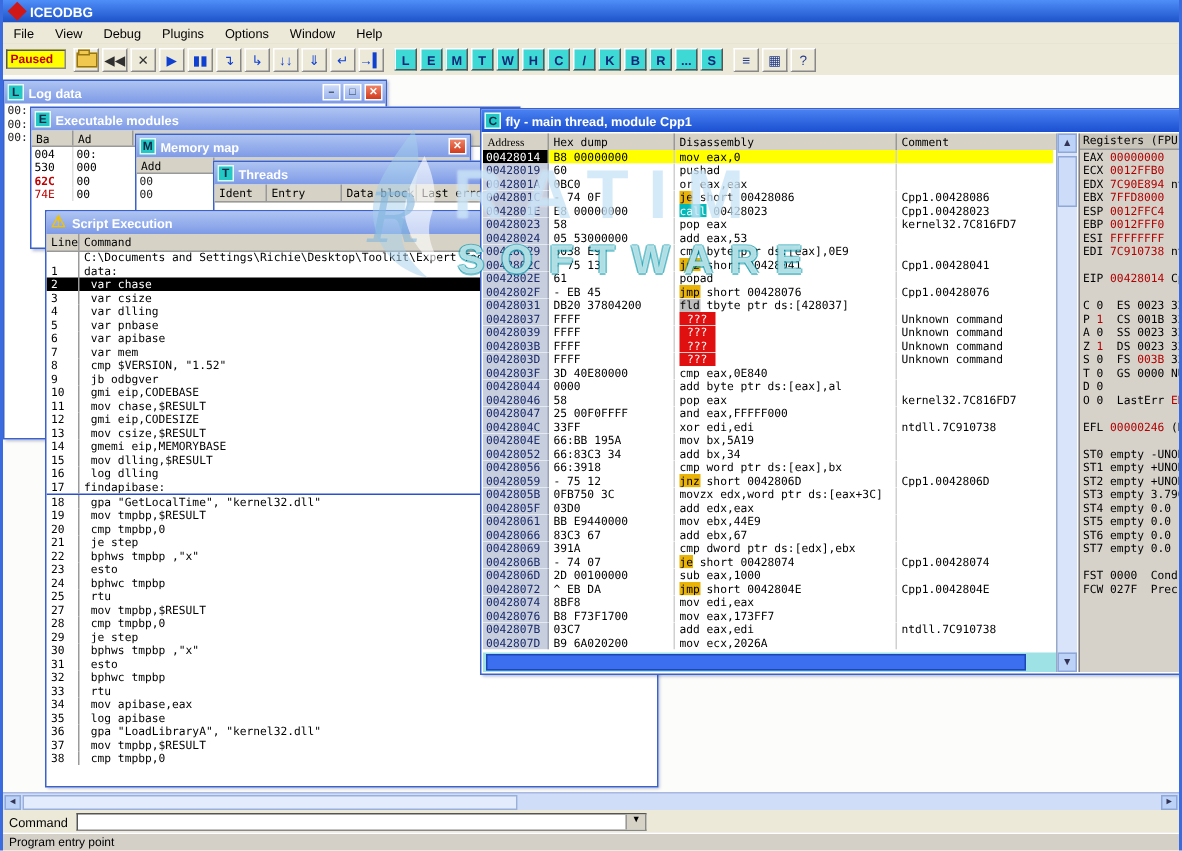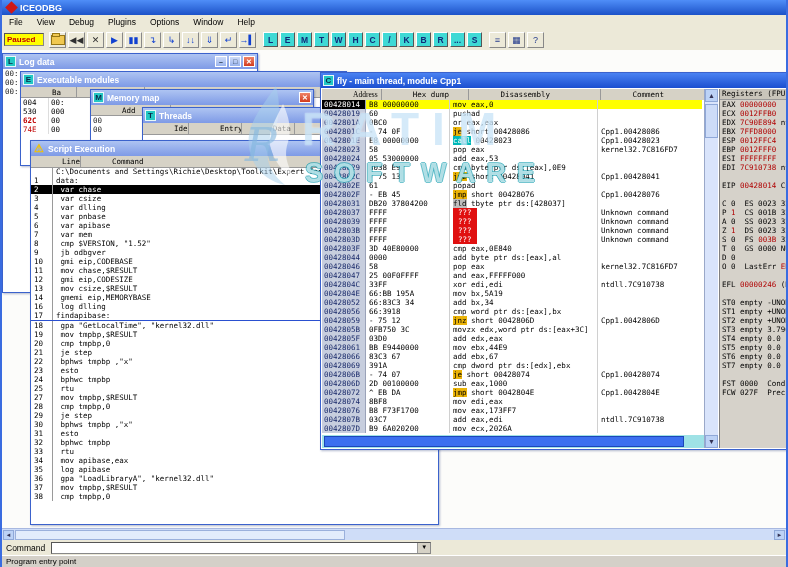--- a/index.html
+++ b/index.html
@@ -32,21 +32,21 @@
   .tbar.active{background:linear-gradient(180deg,#4a82f2,#1b4fd0);}
   .wicon{width:11px;height:11px;background:#23c8c4;border:1px solid #e8f8f8;color:#082848;font-size:8px;font-weight:bold;
     display:flex;align-items:center;justify-content:center;box-sizing:border-box;}
   .warnicon{color:#f2c200;font-size:11px;line-height:11px;background:none;border:none;width:12px;height:12px;}
   .wbtns{margin-left:auto;display:flex;gap:2px;}
   .wbtn{width:12px;height:11px;background:linear-gradient(180deg,#cfdcf8,#9ab4ee);border:1px solid #fff;color:#234;
     font-size:7px;line-height:9px;text-align:center;box-sizing:border-box;}
   .wbtn.close{background:linear-gradient(180deg,#ef8468,#d23b1e);color:#fff;font-weight:bold;}
   .mono{font-family:"DejaVu Sans Mono",monospace;font-size:7.5px;}
   .gridhead{background:#d6d2c6;border-bottom:1px solid #999;display:flex;}
-  .gridhead .hc{border-right:1px solid #999;padding:1px 0 0 3px;color:#000;box-sizing:border-box;overflow:hidden;white-space:pre;margin-left:28px;}
+  .gridhead .hc{border-right:1px solid #999;padding:1px 0 0 3px;color:#000;box-sizing:border-box;overflow:hidden;white-space:pre;}
   
   .sliver-rows div{height:9px;line-height:9px;white-space:pre;color:#222;padding-left:2px;}
   .red{color:#c00000;}
   
   .script-rows{position:absolute;left:0;top:26px;right:0;bottom:0;overflow:hidden;}
   .srow{display:flex;height:9px;line-height:9px;white-space:pre;}
   .srow .sn{width:22px;border-right:1px solid #9a9a9a;padding-left:3px;box-sizing:border-box;overflow:hidden;}
   .srow .st{flex:1;padding-left:3px;overflow:hidden;}
   .srow.sel{background:#000;color:#fff;}
   .srow.runline{border-bottom:1px solid #2a50d0;}
@@ -324,20 +324,24 @@
           <div class="srow">
             <span class="sn">13</span>
             <span class="st"> mov csize,$RESULT</span>
           </div>
 
           <div class="srow">
             <span class="sn">14</span>
             <span class="st"> gmemi eip,MEMORYBASE</span>
           </div>
 
+          <div class="srow">
+            <span class="sn">15</span>
+            <span class="st"> mov dlling,$RESULT</span>
+          </div>
 
           <div class="srow">
             <span class="sn">16</span>
             <span class="st"> log dlling</span>
           </div>
 
           <div class="srow runline">
             <span class="sn">17</span>
             <span class="st">findapibase:</span>
           </div>

